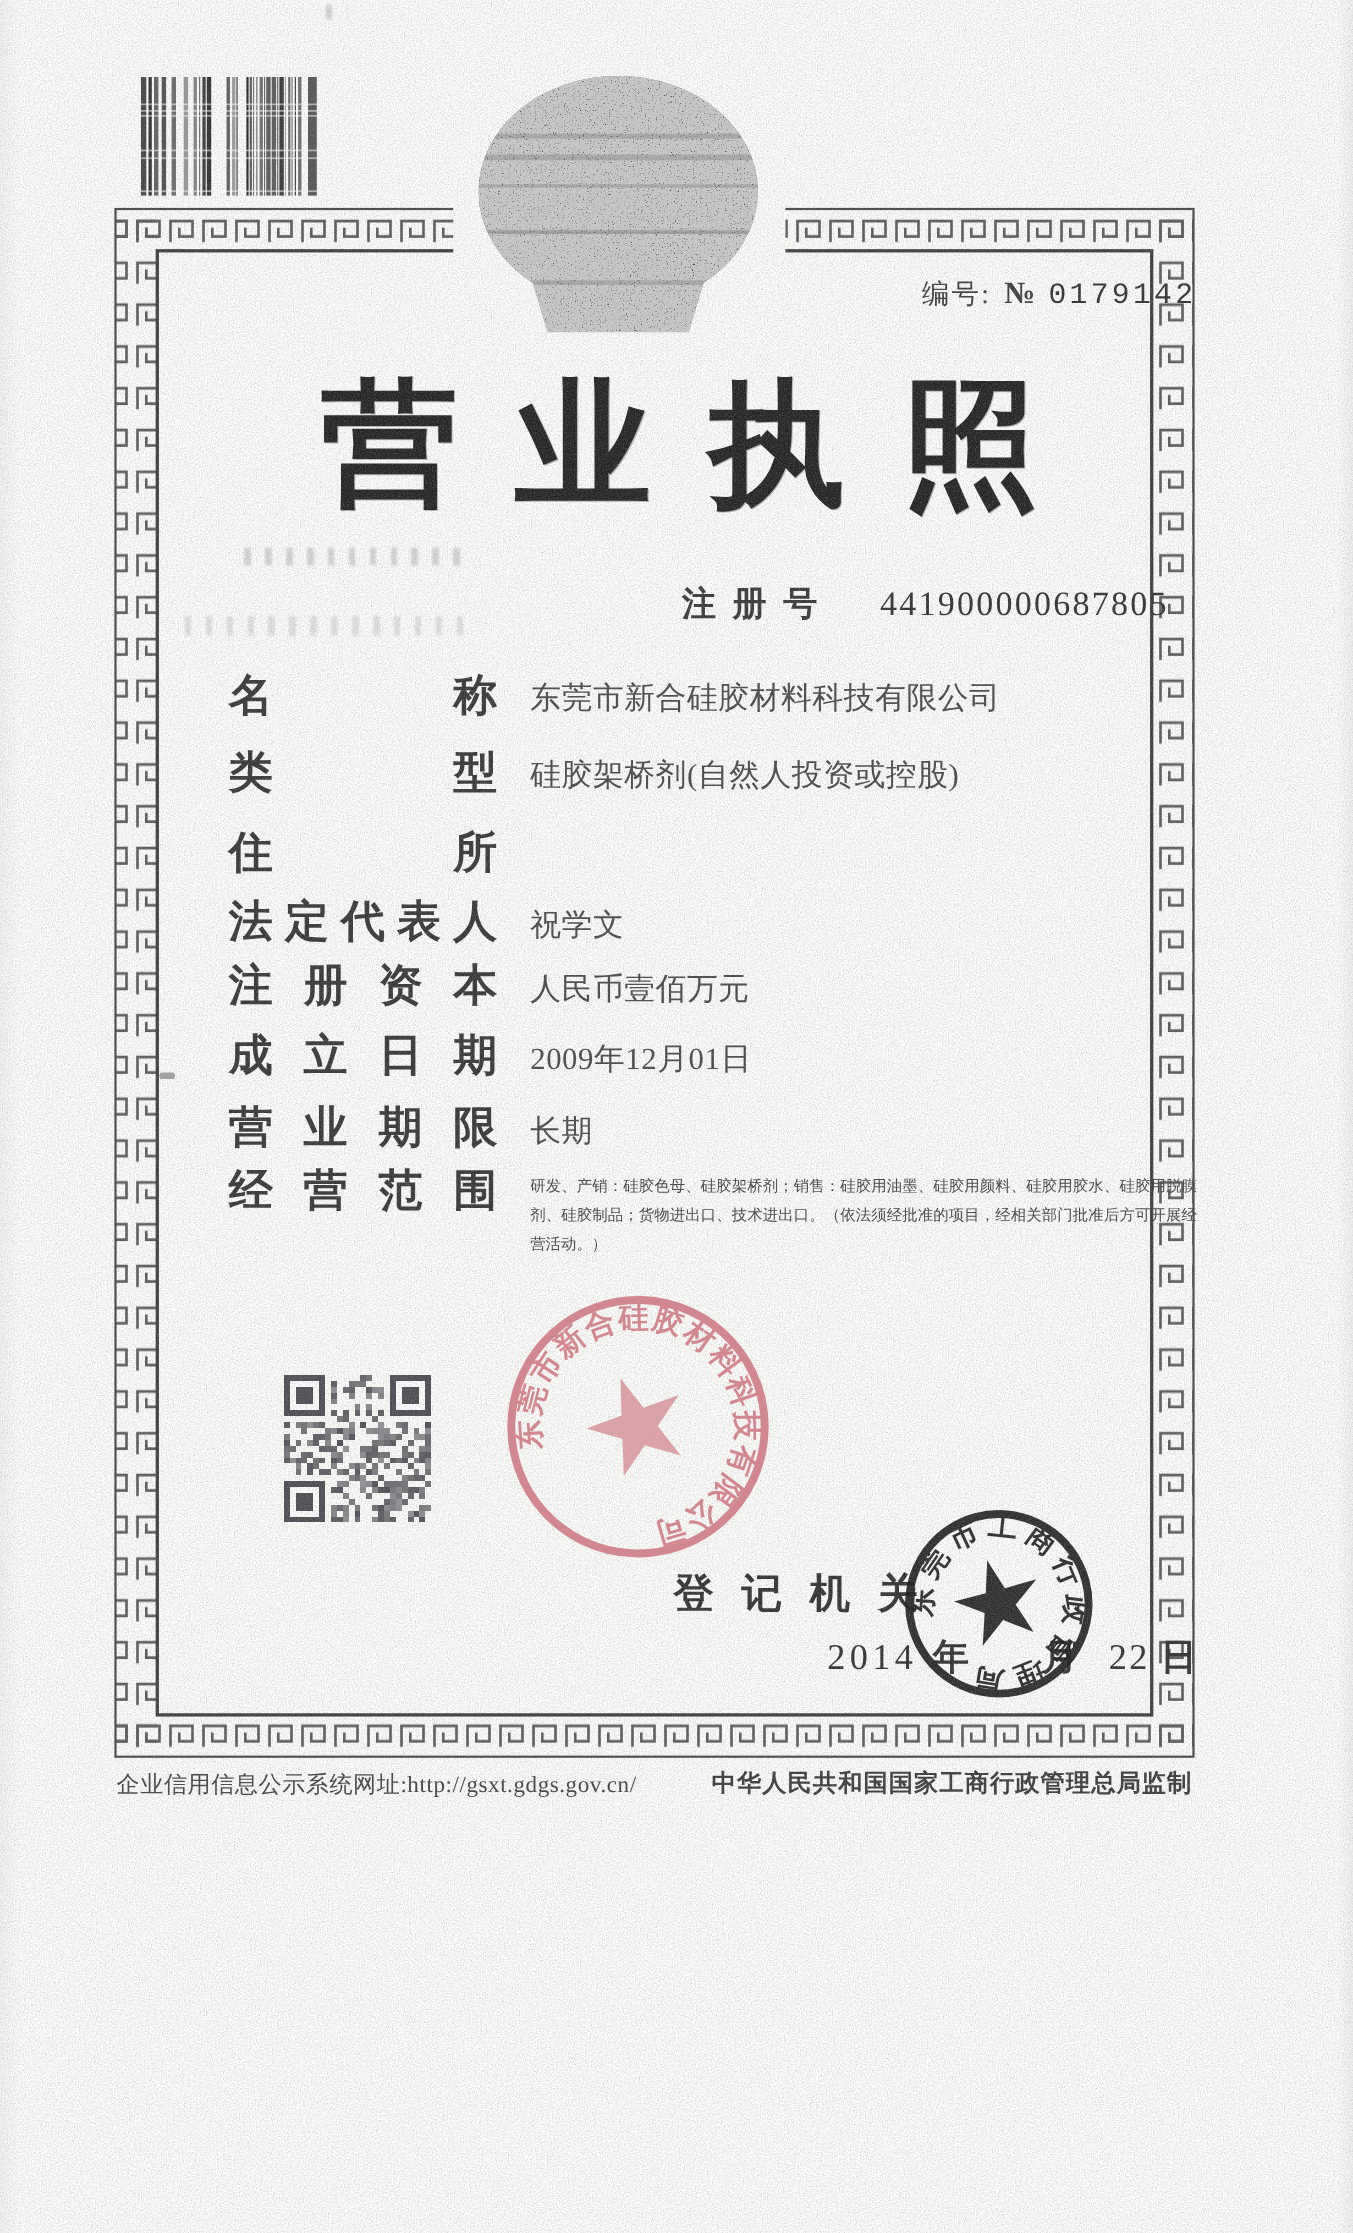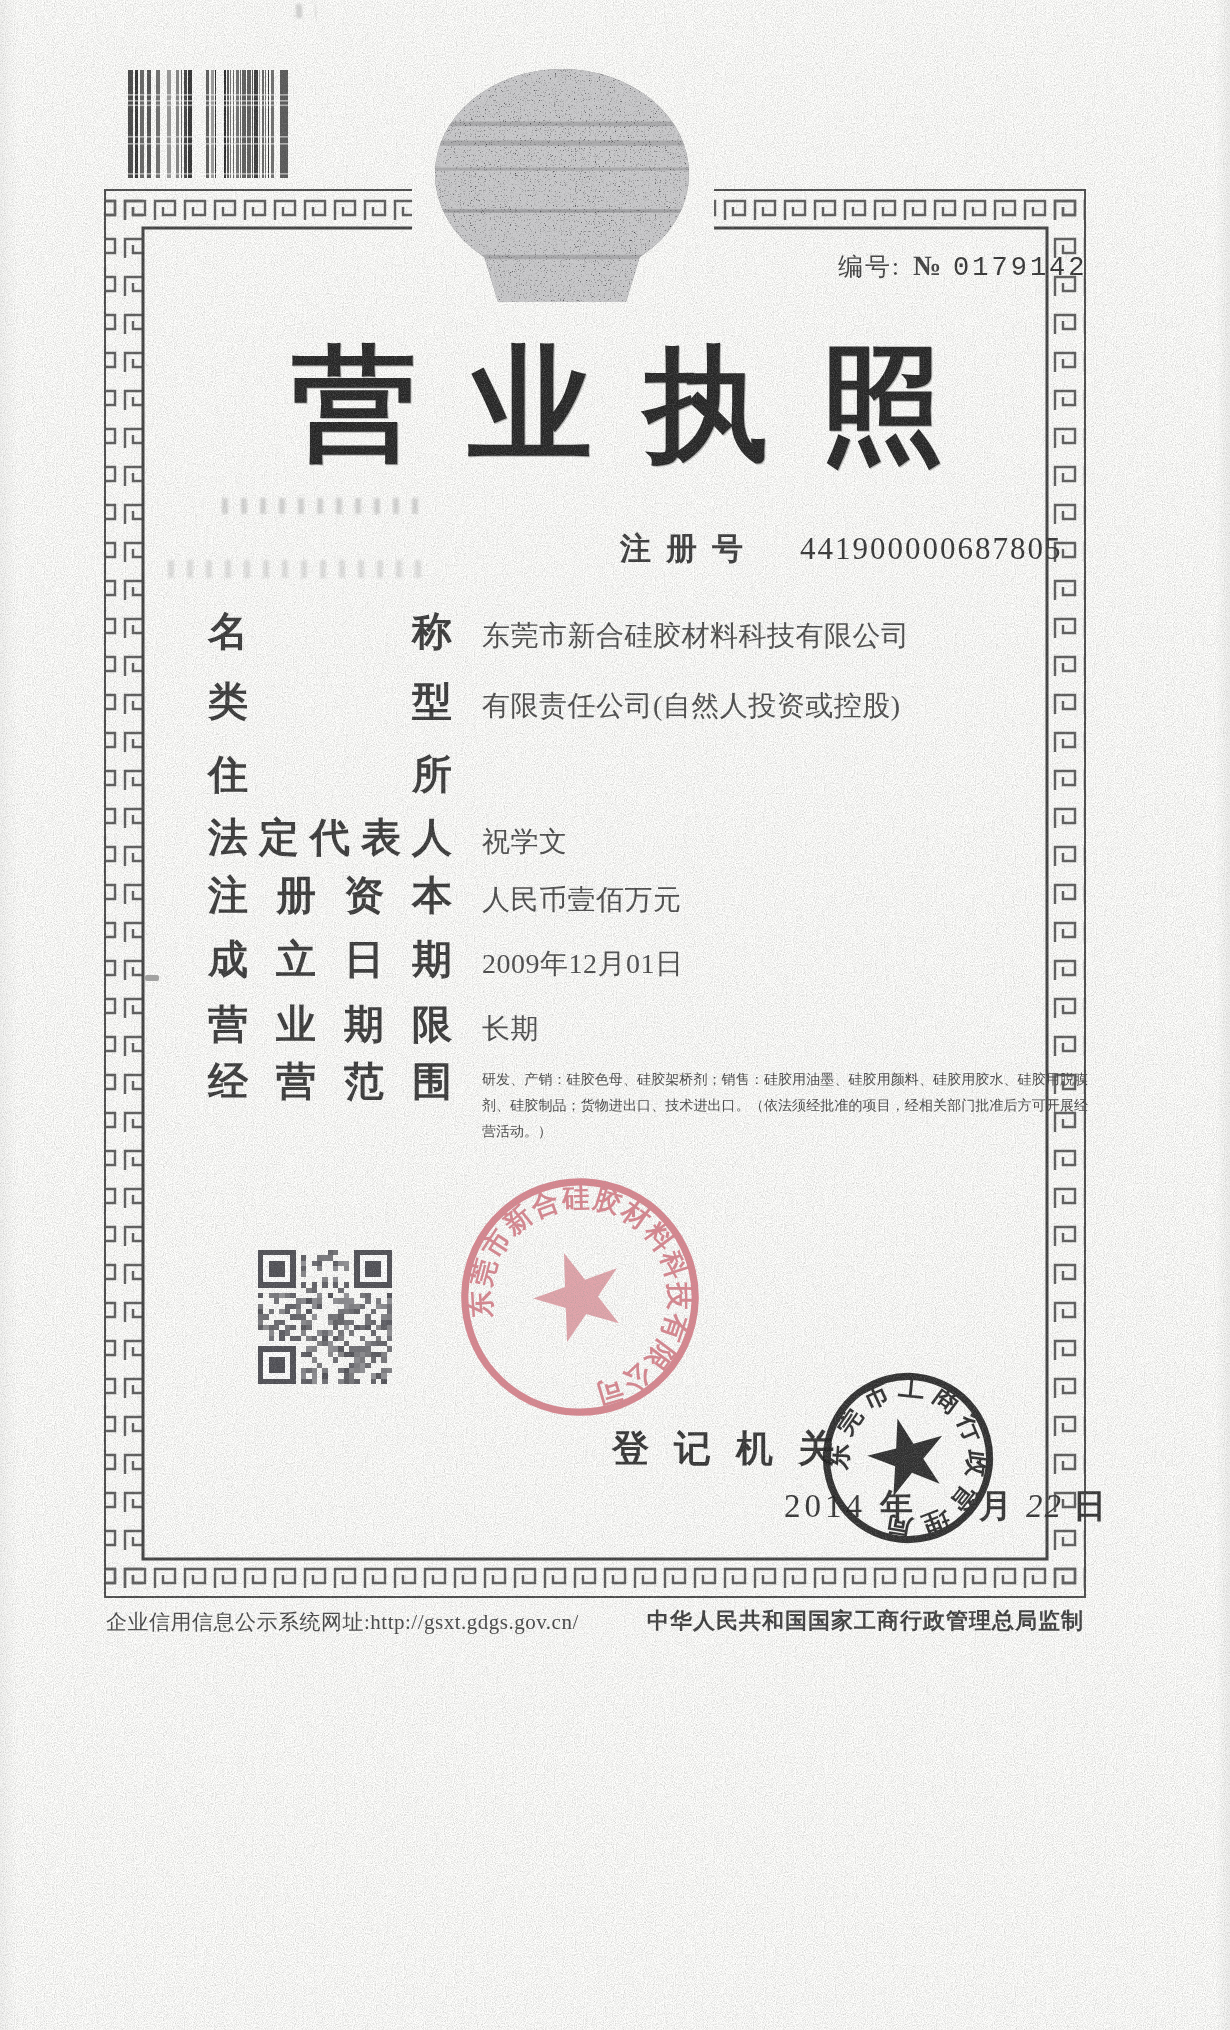--- a/index.html
+++ b/index.html
@@ -33,24 +33,24 @@
   .row .lbl{width:244px;display:flex;justify-content:space-between;font-size:40px;font-weight:700;
             color:#383838;line-height:1;flex:none;}
   .row .val{margin-left:30px;font-size:28px;letter-spacing:.5px;color:#4a4a4a;line-height:1.2;padding-top:7px;}
   .row.scope .val{width:606px;font-size:14px;line-height:26px;letter-spacing:0;text-align:justify;
                   padding-top:5px;color:#454545;}
 
   .registrar{position:absolute;left:612px;top:1424px;font-size:37px;font-weight:700;
              letter-spacing:25px;color:#333;z-index:3;white-space:nowrap;}
   .dateline{position:absolute;left:752px;top:1484px;font-size:33px;color:#333;z-index:3;
             display:flex;align-items:baseline;white-space:nowrap;}
-  .dateline .t-year{letter-spacing:4px;margin-left:32px;}
+  .dateline .t-year{letter-spacing:4px;}
   .dateline .t-nian{margin-left:14px;font-weight:600;}
   .dateline .t-yue{margin-left:66px;font-weight:600;}
-  .dateline .t-day{margin-left:14px;letter-spacing:2px;font-style:italic;}
+  .dateline .t-day{margin-left:28px;letter-spacing:2px;}
   .dateline .t-ri{margin-left:10px;font-weight:600;}
 
   .footer-left{position:absolute;left:106px;top:1608px;font-size:21px;color:#454545;letter-spacing:.5px;}
   .footer-right{position:absolute;right:146px;top:1606px;font-size:22px;font-weight:600;color:#3d3d3d;letter-spacing:1px;}
 
   .smudge{position:absolute;opacity:.32;filter:blur(1px);
           background:repeating-linear-gradient(90deg,#8a8a8a 0 6px,transparent 6px 19px);}
   .smudge.dot{background:#5a5a5a;border-radius:2px;filter:blur(.5px);opacity:.55;}
 </style>
 </head>
@@ -156,21 +156,21 @@
           <span>名</span>
           <span>称</span>
         </div>
       <div class="val">东莞市新合硅胶材料科技有限公司</div>
     </div>
       <div class="row" style="top: 682px;">
       <div class="lbl spread">
           <span>类</span>
           <span>型</span>
         </div>
-      <div class="val">有限责任公司(自然人投资或控股)</div>
+      <div class="val">硅胶架桥剂(自然人投资或控股)</div>
     </div>
       <div class="row" style="top: 755px;">
       <div class="lbl spread">
           <span>住</span>
           <span>所</span>
         </div>
     </div>
       <div class="row" style="top: 818px;">
       <div class="lbl spread">
           <span>法</span>

